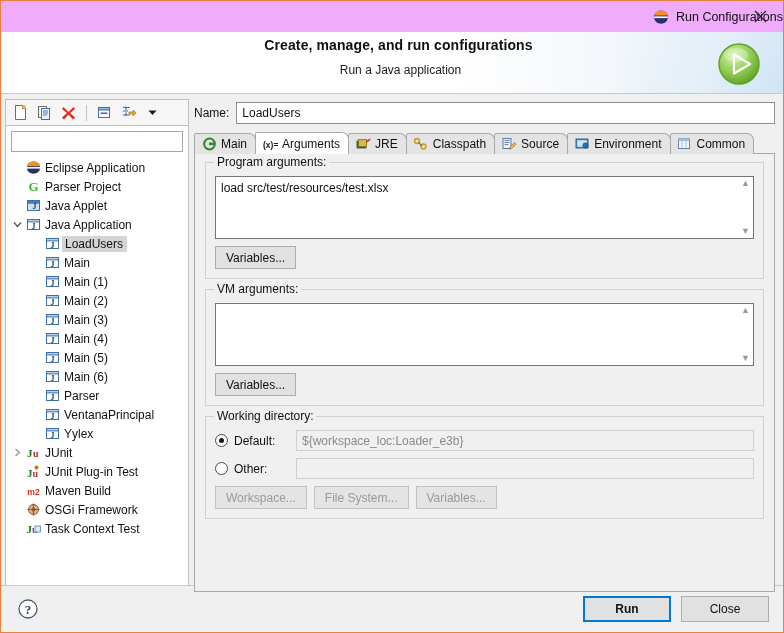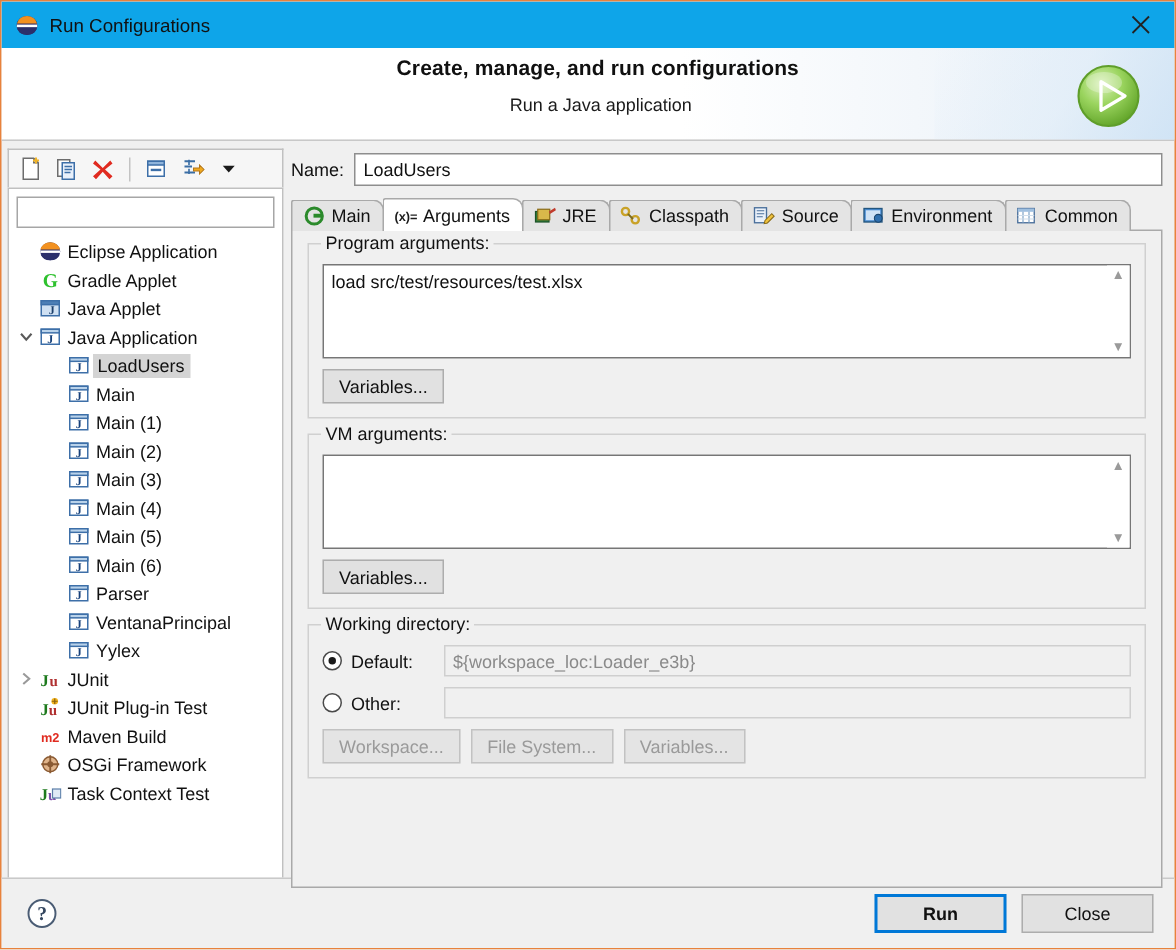--- a/index.html
+++ b/index.html
@@ -17,25 +17,26 @@
     position: relative;
     width: 784px; height: 633px;
     background: #f0f0f0;
     border: 1px solid #e8823c;
     overflow: hidden;
   }
 
   
   #titlebar {
     height: 31px;
-    background: #0ea5e9;
+    background: #f0abfc;
     display: flex;
     align-items: center;
     padding-left: 9px;
     position: relative;
+    justify-content: flex-end;
   }
   #titlebar .tb-icon { width: 16px; height: 16px; margin-right: 7px; flex: 0 0 auto; }
   #titlebar .tb-title { font-size: 12.5px; color: #111; }
   #close-btn {
     position: absolute; right: 0; top: 0;
     width: 46px; height: 31px;
     display: flex; align-items: center; justify-content: center;
     cursor: pointer;
   }
   #close-btn svg { display: block; }
@@ -467,21 +468,21 @@
               </span>
               <span class="t-label">Eclipse Application</span>
             </div>
             <div class="tree-item ind0">
               <span class="twisty"></span>
               <span class="t-ico">
                 <svg width="15" height="15" viewBox="0 0 15 15">
                   <text x="7.5" y="12" text-anchor="middle" font-family="Liberation Serif, serif" font-size="13" font-weight="bold" fill="#2ec12e">G</text>
                 </svg>
               </span>
-              <span class="t-label">Gradle Applet</span>
+              <span class="t-label">Parser Project</span>
             </div>
             <div class="tree-item ind0">
               <span class="twisty"></span>
               <span class="t-ico">
                 <svg width="15" height="15" viewBox="0 0 15 15">
                   <rect x="1.5" y="2.5" width="12" height="10" fill="#cfe0f2" stroke="#3d6fa8"></rect>
                   <rect x="1.5" y="2.5" width="12" height="2.6" fill="#4d7fb5" stroke="#3d6fa8"></rect>
                   <text x="8.5" y="11.4" text-anchor="middle" font-family="Liberation Serif, serif" font-size="8" font-weight="bold" fill="#1c3f6b">J</text>
                 </svg>
               </span>

